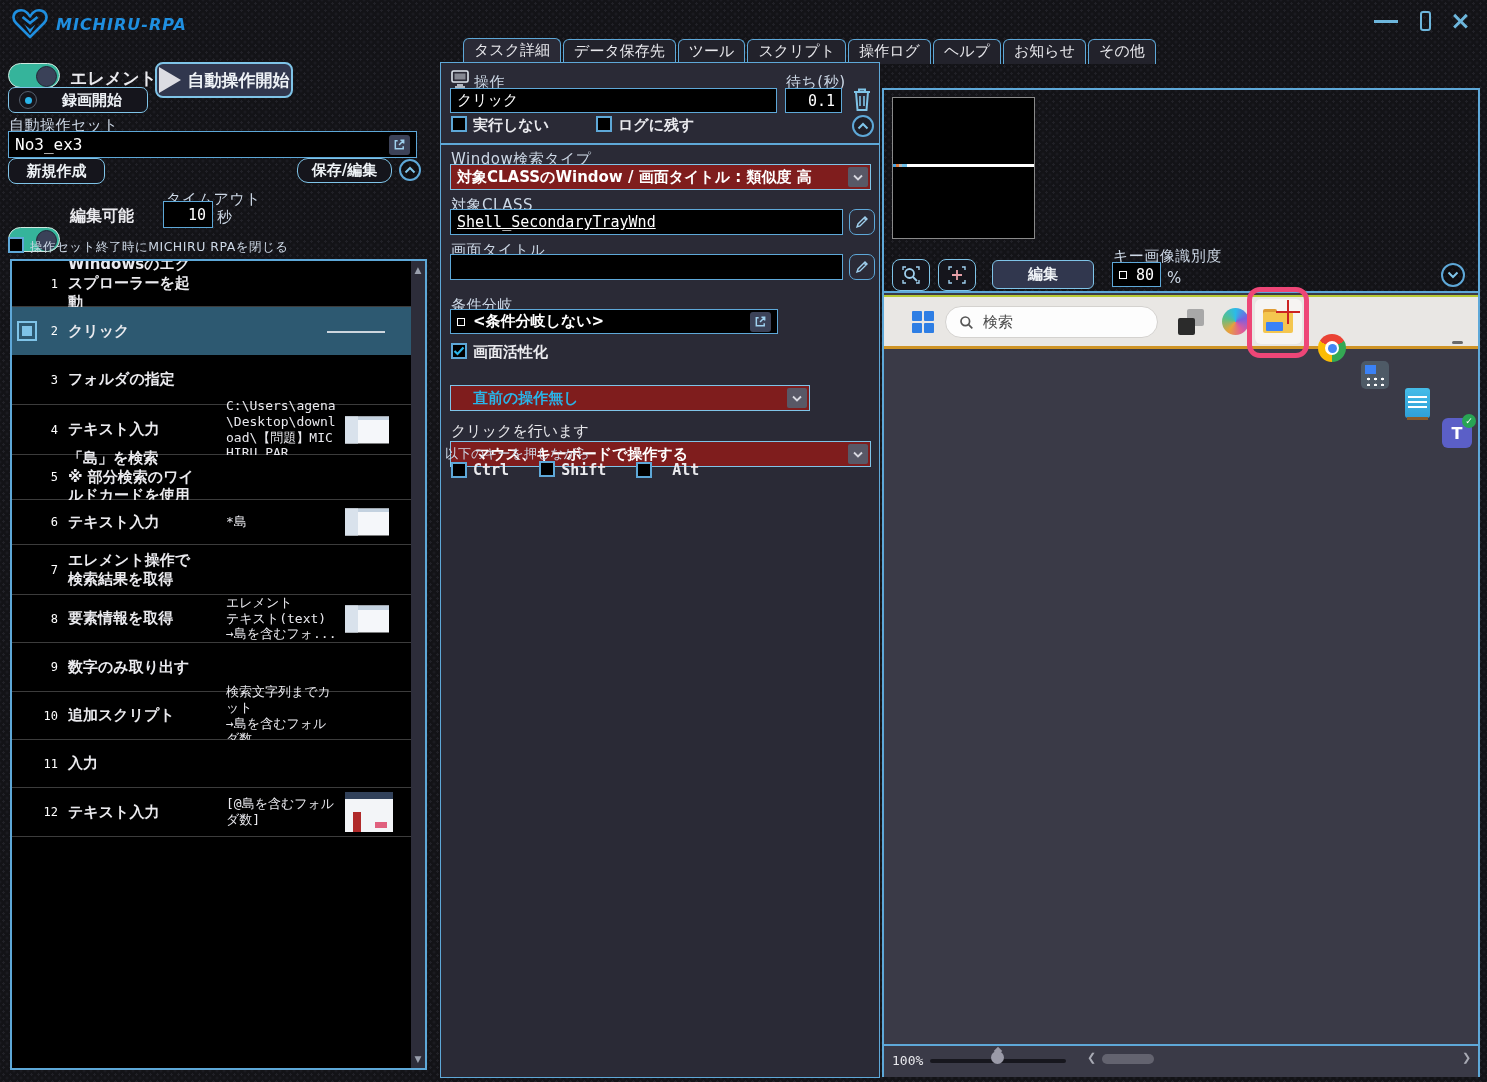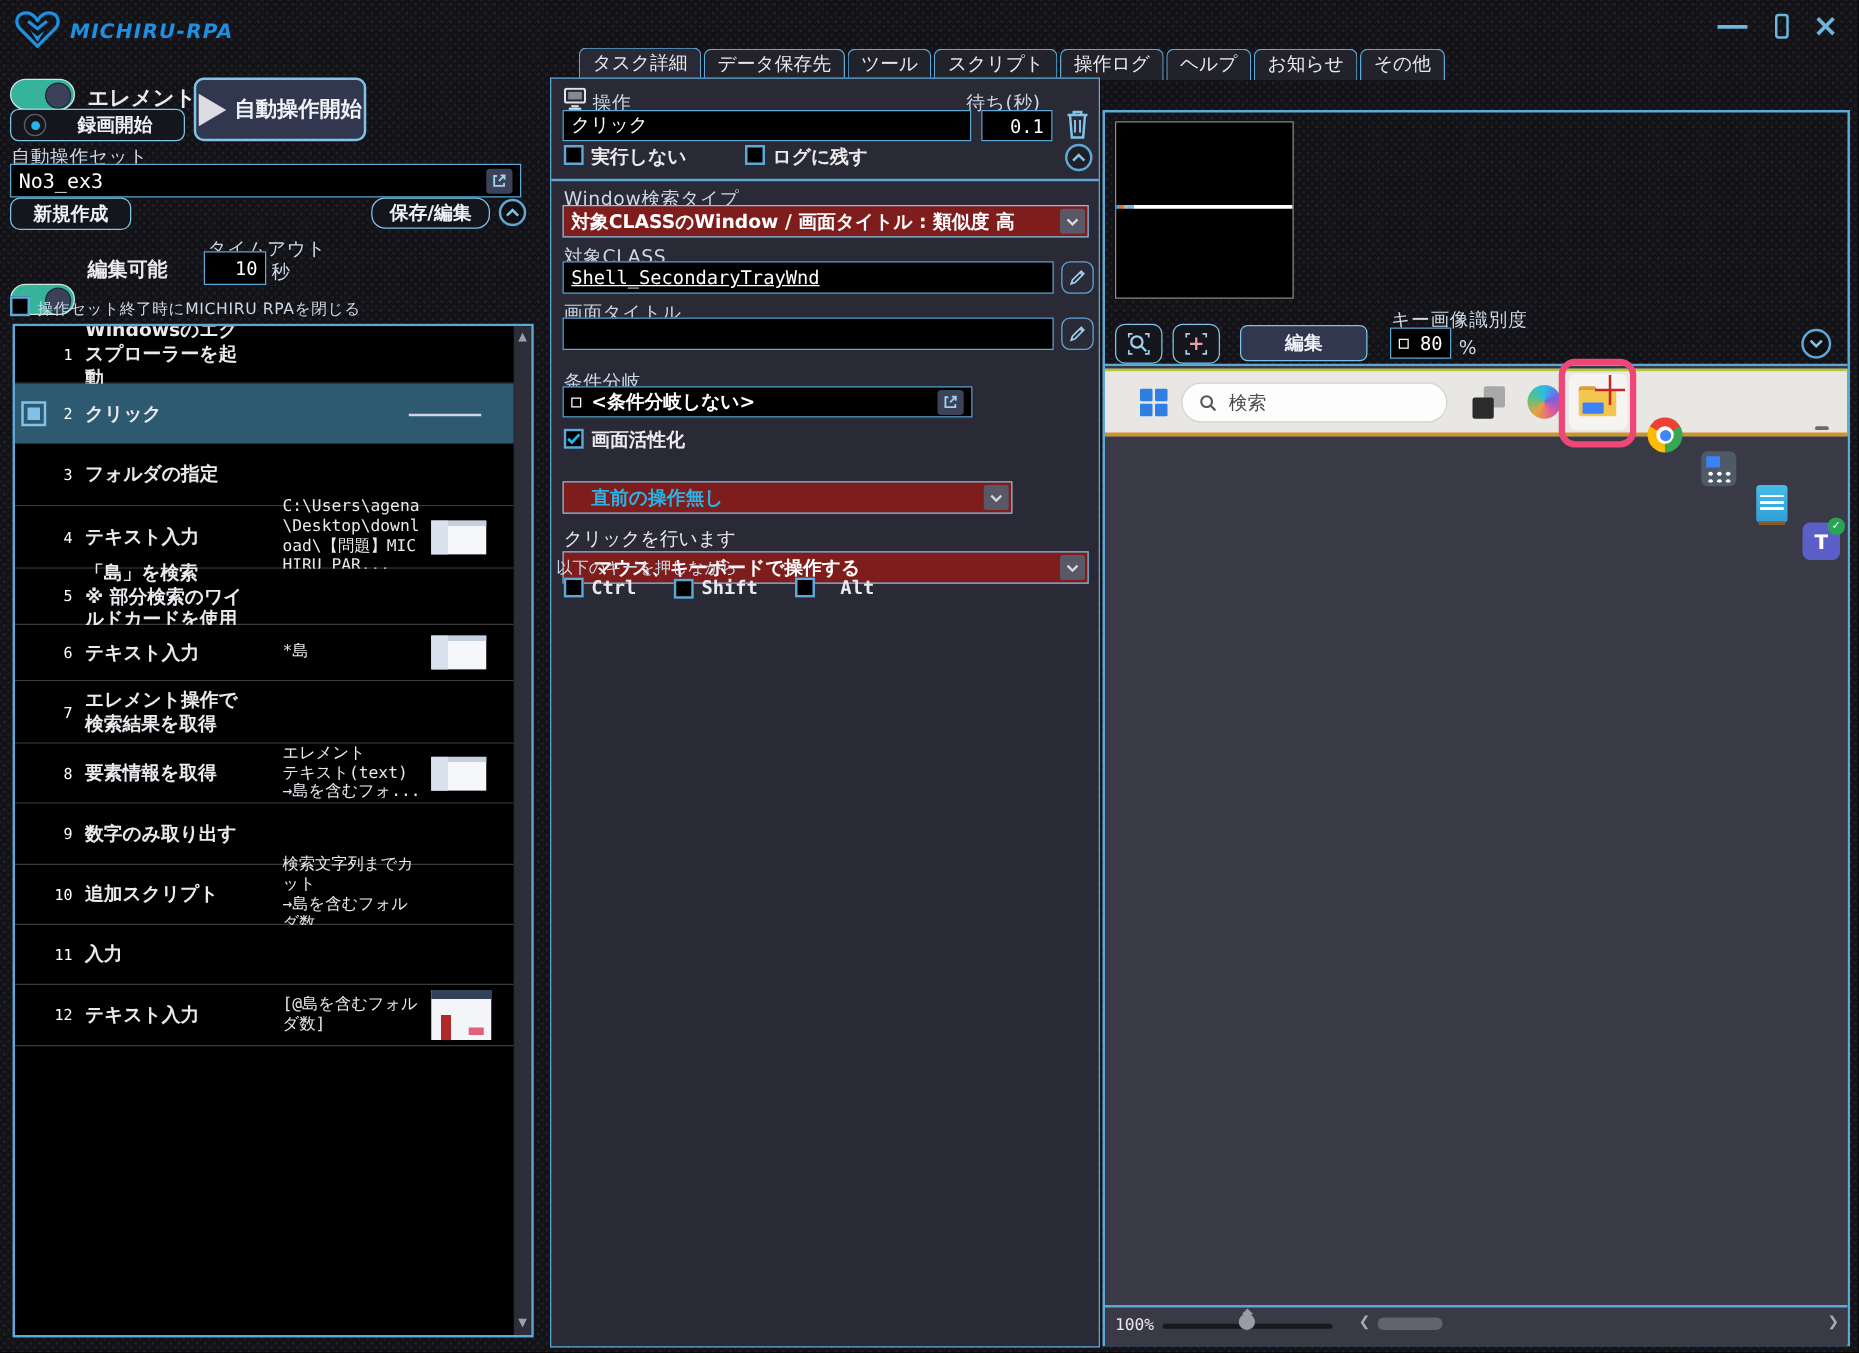--- a/index.html
+++ b/index.html
@@ -124,21 +124,21 @@
   <div class="abs toggle" style="left:8px;top:63px;"></div>
   <div class="abs jp15" style="left:70px;top:67px;font-size:17px;">エレメント</div>
 
   <div class="abs btn dark" style="left:8px;top:87px;width:140px;height:26px;border-radius:7px;gap:10px;justify-content:flex-start;padding-left:10px;">
     <span style="width:16px;height:16px;border-radius:50%;background:#15151c;border:1px solid #56606e;display:inline-flex;align-items:center;justify-content:center;">
       <span style="width:7px;height:7px;border-radius:50%;background:#2ab5ea;"></span>
     </span>
     <span style="flex:1;text-align:center;margin-right:10px;">録画開始</span>
   </div>
 
-  <div class="abs btn" style="left:155px;top:62px;width:138px;height:51px;border-radius:8px;border-width:2px;gap:7px;">
+  <div class="abs btn" style="left:155px;top:62px;width:138px;height:36px;border-radius:8px;border-width:2px;gap:7px;">
     <span style="width:0;height:0;border-left:22px solid #dcdce2;border-top:13px solid transparent;border-bottom:13px solid transparent;"></span>
     <span style="font-size:17px;">自動操作開始</span>
   </div>
 
   <div class="abs lab" style="left:9px;top:116px;">自動操作セット</div>
   <div class="abs inp" style="left:8px;top:131px;width:409px;height:27px;font-size:16px;">
     <span style="flex:1;">No3_ex3</span>
     <span class="extbtn">
       <svg width="13" height="13" viewBox="0 0 14 14">
           <path d="M5 3 H2.5 V11.5 H11 V9 M8 2.5 H11.5 V6 M11 3 L6.5 7.5" fill="none" stroke="#9fd0ee" stroke-width="1.6"></path>
@@ -245,21 +245,21 @@
     </div>
 
   <div class="abs" style="left:440px;top:62px;width:440px;height:1016px;background:#2a2a36;border:1.5px solid #5ea8d8;box-sizing:border-box;">
 
     <svg class="abs" style="left:9px;top:7px;" width="20" height="18" viewBox="0 0 20 18">
       <rect x="2" y="1" width="16" height="11" rx="1.5" fill="none" stroke="#dfe6ee" stroke-width="1.6"></rect>
       <rect x="4.5" y="3.5" width="11" height="6" fill="#dfe6ee" opacity=".5"></rect>
       <path d="M7 15 H13 M5 17 H15" stroke="#dfe6ee" stroke-width="1.6"></path>
     </svg>
     <div class="abs lab" style="left:33px;top:10px;">操作</div>
-    <div class="abs lab" style="left:332px;top:10px;">待ち(秒)</div>
+    <div class="abs lab" style="left:345px;top:10px;">待ち(秒)</div>
 
     <div class="abs inp" style="left:9px;top:25px;width:327px;height:25px;">クリック</div>
     <div class="abs inp" style="left:344px;top:25px;width:57px;height:25px;justify-content:flex-end;">0.1</div>
     <svg class="abs" style="left:410px;top:23px;" width="22" height="26" viewBox="0 0 22 26">
       <path d="M3 6 H19 M8 6 V3.5 H14 V6" fill="none" stroke="#7fc4e8" stroke-width="2"></path>
       <path d="M5 6 L6.5 24 H15.5 L17 6" fill="none" stroke="#7fc4e8" stroke-width="2"></path>
       <path d="M9 10 V20 M13 10 V20" stroke="#7fc4e8" stroke-width="1.6"></path>
     </svg>
 
     <span class="abs chk" style="left:10px;top:53px;"></span>
@@ -336,21 +336,21 @@
       </span>
     </div>
 
     <div class="abs" style="left:10px;top:359px;font-size:15px;color:#e8e8ec;">クリックを行います</div>
     <div class="abs" style="left:4px;top:382px;font-size:13px;color:#cdd8e6;">以下のキーを押しながら</div>
     <div class="abs" id="modifiers" style="left:10px;top:398px;display:flex;gap:30px;">
         <div style="display: flex; align-items: center; gap: 6px;">
           <span class="chk"></span>
           <span class="mono" style="font-size: 15px; font-weight: bold; color: rgb(234, 234, 238);">Ctrl</span>
         </div>
-        <div style="display: flex; align-items: flex-end; gap: 6px;">
+        <div style="display: flex; align-items: flex-start; gap: 6px;">
           <span class="chk"></span>
           <span class="mono" style="font-size: 15px; font-weight: bold; color: rgb(234, 234, 238);">Shift</span>
         </div>
         <div style="display: flex; align-items: center; gap: 20px;">
           <span class="chk"></span>
           <span class="mono" style="font-size: 15px; font-weight: bold; color: rgb(234, 234, 238);">Alt</span>
         </div>
       </div>
   </div>
 

